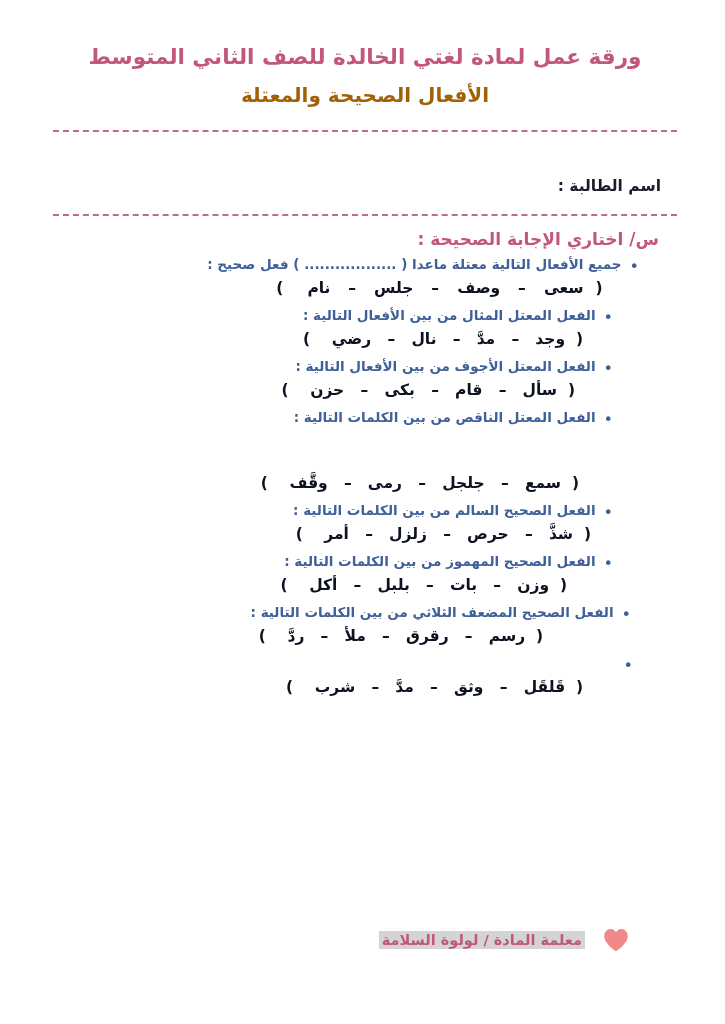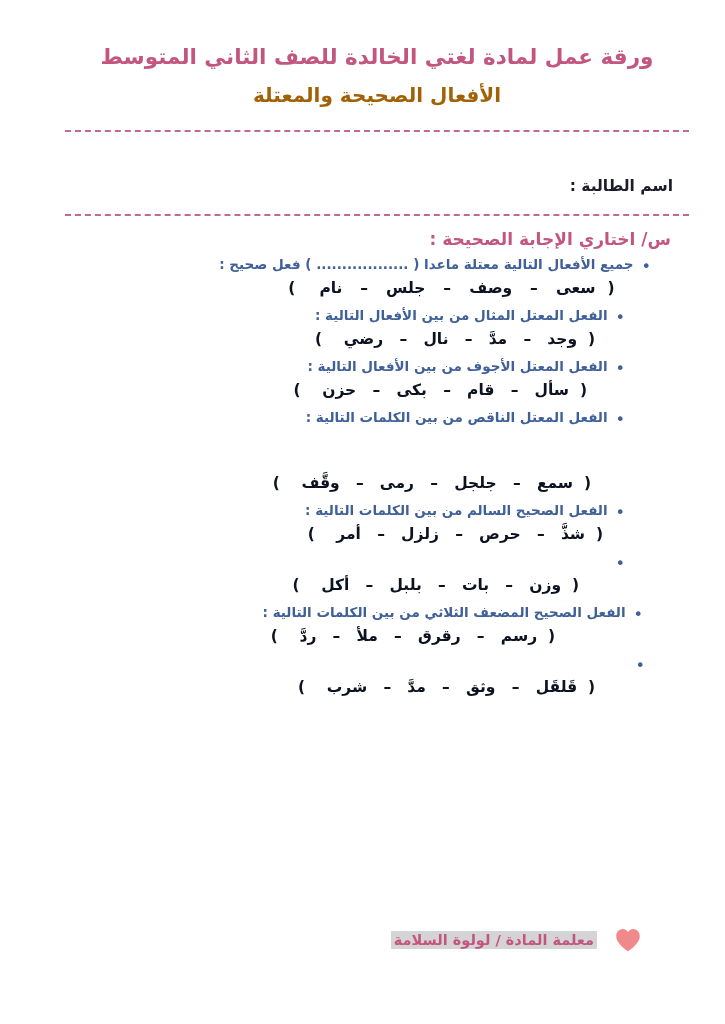--- a/index.html
+++ b/index.html
@@ -12,21 +12,21 @@
     width: 725px;
     height: 1024px;
     font-family: "DejaVu Sans", "Liberation Sans", sans-serif;
     overflow: hidden;
     position: relative;
   }
 
   
   #worksheet-page {
     position: absolute;
-    left: 43px;
+    left: 31px;
     top: 23px;
     width: 668px;
     height: 958px;
     box-sizing: border-box;
     border: 2px dashed #c4淡;
     border-color: #c06a90;
     background: #fff;
     direction: rtl;
   }
 
@@ -225,20 +225,21 @@
       <li class="q-item q5">
         <div class="q-line">
           <span class="q-bullet">•</span>
           <span class="q-stem">الفعل  الصحيح السالم من بين الكلمات التالية :</span>
         </div>
         <div class="q-options"><span class="paren">(</span>&nbsp;&nbsp;<span class="opt">شذَّ</span>&nbsp;&nbsp;&nbsp;<span class="sep">–</span>&nbsp;&nbsp;&nbsp;<span class="opt">حرص</span>&nbsp;&nbsp;&nbsp;<span class="sep">–</span>&nbsp;&nbsp;&nbsp;<span class="opt">زلزل</span>&nbsp;&nbsp;&nbsp;<span class="sep">–</span>&nbsp;&nbsp;&nbsp;<span class="opt">أمر</span>&nbsp;&nbsp;&nbsp;&nbsp;<span class="paren">)</span></div>
       </li>
       <li class="q-item q6">
         <div class="q-line">
           <span class="q-bullet">•</span>
+          <span class="q-stem">الفعل الصحيح المهموز من بين الكلمات التالية :</span>
         </div>
         <div class="q-options"><span class="paren">(</span>&nbsp;&nbsp;<span class="opt">وزن</span>&nbsp;&nbsp;&nbsp;<span class="sep">–</span>&nbsp;&nbsp;&nbsp;<span class="opt">بات</span>&nbsp;&nbsp;&nbsp;<span class="sep">–</span>&nbsp;&nbsp;&nbsp;<span class="opt">بلبل</span>&nbsp;&nbsp;&nbsp;<span class="sep">–</span>&nbsp;&nbsp;&nbsp;<span class="opt">أكل</span>&nbsp;&nbsp;&nbsp;&nbsp;<span class="paren">)</span></div>
       </li>
       <li class="q-item q7">
         <div class="q-line">
           <span class="q-bullet">•</span>
           <span class="q-stem">الفعل الصحيح المضعف الثلاثي  من بين الكلمات التالية :</span>
         </div>
         <div class="q-options"><span class="paren">(</span>&nbsp;&nbsp;<span class="opt">رسم</span>&nbsp;&nbsp;&nbsp;<span class="sep">–</span>&nbsp;&nbsp;&nbsp;<span class="opt">رقرق</span>&nbsp;&nbsp;&nbsp;<span class="sep">–</span>&nbsp;&nbsp;&nbsp;<span class="opt">ملأ</span>&nbsp;&nbsp;&nbsp;<span class="sep">–</span>&nbsp;&nbsp;&nbsp;<span class="opt">ردَّ</span>&nbsp;&nbsp;&nbsp;&nbsp;<span class="paren">)</span></div>
       </li>

